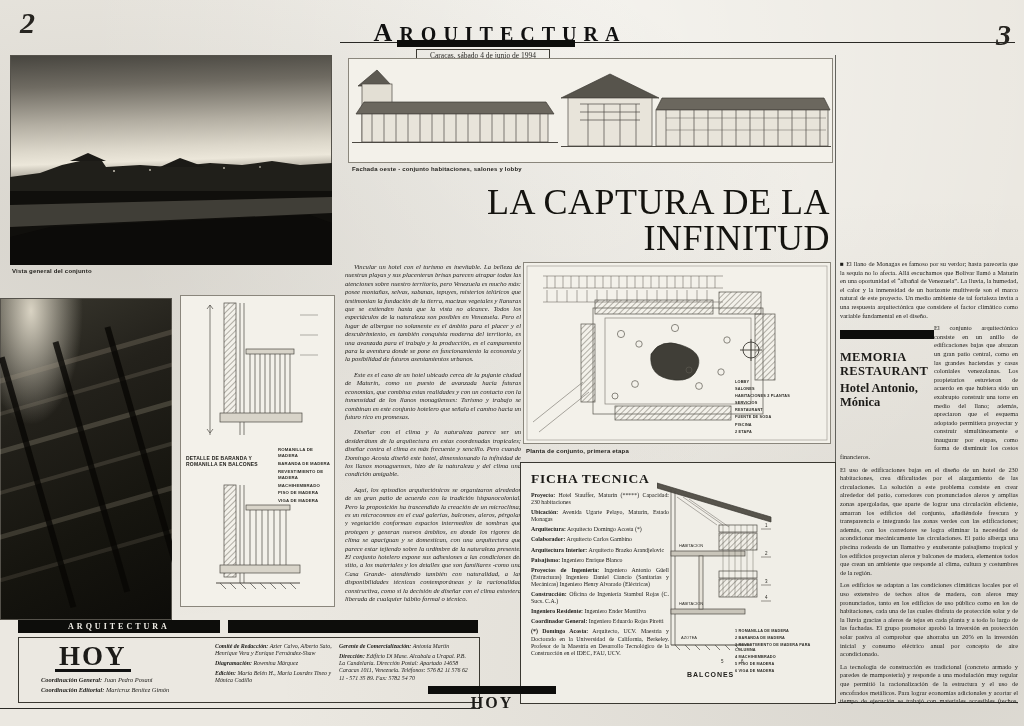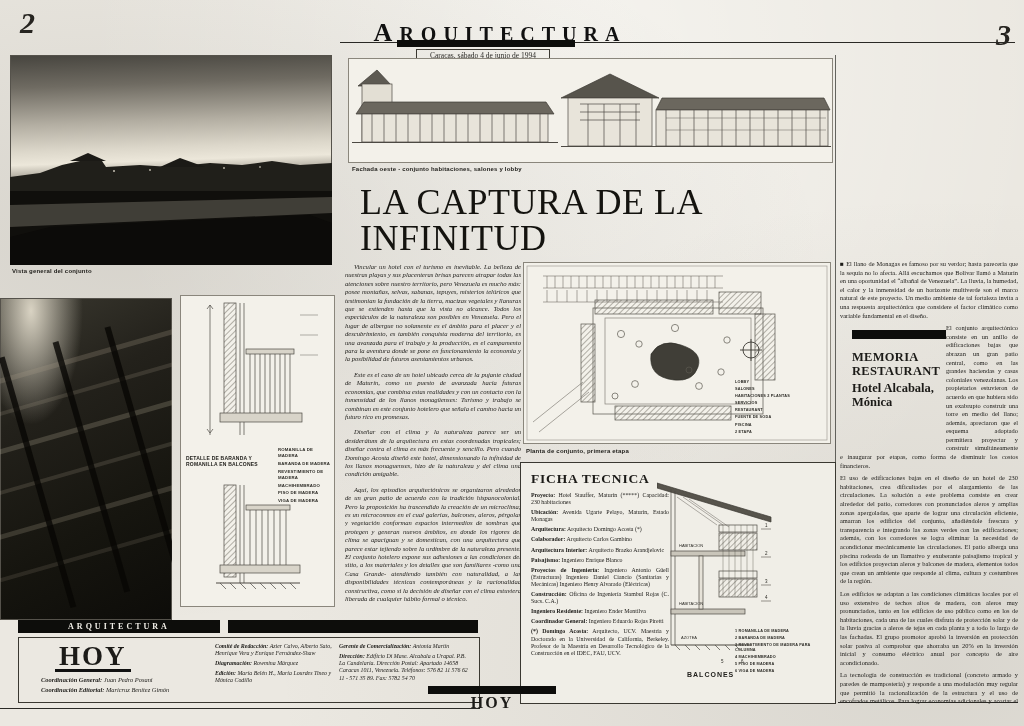--- a/index.html
+++ b/index.html
@@ -24,21 +24,21 @@
   .photo{box-shadow:0 0 0 1px #55524b inset;}
   .panel{background:#f3f1ea;box-shadow:0 0 0 1px #8a867c inset;}
   .techbox{border:1px solid #3a3831;background:#f0eee7;}
   .ficha{font:5.9px/7.1px "Liberation Serif",serif;text-align:justify;overflow:hidden;}
   .ficha p{margin:0 0 3px;}
   .ficha-title{font:600 13.5px/15px "Liberation Serif",serif;letter-spacing:.8px;margin:0 0 6px;}
   .tiny{font:700 4.3px/6.2px "Liberation Sans",sans-serif;letter-spacing:.2px;color:#2d2c27;}
   .tiny div{margin:0 0 1.5px;}
   .mcol{font:6.4px/8.6px "Liberation Serif",serif;text-align:justify;overflow:hidden;}
   .mcol p{margin:0 0 4px;}
-  .mhead{float:left;width:88px;height:114px;margin:6px 6px 2px 12px;}
+  .mhead{float:left;width:88px;height:114px;margin:6px 6px 2px 0;}
   .mbar{width:94px;height:9px;background:#0d0d0b;margin:0 0 12px;}
   .mh{font:600 12.5px/13.5px "Liberation Serif",serif;letter-spacing:.3px;}
   .mhb{font:700 12.5px/14px "Liberation Serif",serif;}
   .blackbar{background:#0d0d0b;}
   .bar-label{font:700 8px/13px "Liberation Serif",serif;color:#f2efe8;text-align:center;letter-spacing:3px;}
   .fbox{border:1px solid #3a3831;}
   .hoy{font:700 27px/26px "Liberation Serif",serif;letter-spacing:2px;border-bottom:3px solid #111;padding:0 4px;}
   .cred{font:italic 5.9px/7.3px "Liberation Serif",serif;text-align:left;}
   .cred p{margin:0 0 2.5px;}
   .cred b{font-style:italic;}
@@ -93,21 +93,21 @@
         <polygon points="308,52 482,52 476,40 314,40" fill="#6b675e" stroke="#3c3a34"></polygon>
         <rect x="308" y="52" width="172" height="36" fill="#e8e4da"></rect>
         <path d="M318,52V88 M332,52V88 M346,52V88 M360,52V88 M374,52V88 M388,52V88 M402,52V88 M416,52V88 M430,52V88 M444,52V88 M458,52V88 M472,52V88"></path>
         <line x1="213" y1="88.5" x2="483" y2="88.5" stroke-width="1.2"></line>
         <path d="M318,60h160 M318,72h160" opacity=".6"></path>
       </g>
     </svg>
   </div>
   <div class="abs cap" style="left:352px;top:166px;">Fachada oeste - conjunto habitaciones, salones y lobby</div>
 
-  <h1 class="abs headline" style="left:360px;top:184px;width:486px;">LA CAPTURA DE LA INFINITUD</h1>
+  <h1 class="abs headline" style="left:344px;top:184px;width:486px;text-align:right;">LA CAPTURA DE LA INFINITUD</h1>
 
   <div class="abs intro" style="left:345px;top:263px;width:176px;height:347px;">
       <p>Vincular un hotel con el turismo es inevitable. La belleza de nuestras playas y sus placenteras brisas parecen atrapar todas las atenciones sobre nuestro territorio, pero Venezuela es mucho más: posee montañas, selvas, sabanas, tepuyes, misterios telúricos que testimonian la fundación de la tierra, macizas vegetales y llanuras que se extienden hasta que la vista no alcance. Todos los espectáculos de la naturaleza son posibles en Venezuela. Pero el lugar de albergue no solamente es el ámbito para el placer y el descubrimiento, es también conquista moderna del territorio, es una avanzada para el trabajo y la producción, es el campamento para la aventura donde se pone en funcionamiento la economía y la posibilidad de futuros asentamientos urbanos.</p>
       <p>Este es el caso de un hotel ubicado cerca de la pujante ciudad de Maturín, como un puesto de avanzada hacia futuras economías, que combina estas realidades y con un contacto con la inmensidad de los llanos monagüenses: Turismo y trabajo se combinan en este conjunto hotelero que señala el camino hacia un futuro rico en promesas.</p>
       <p>Diseñar con el clima y la naturaleza parece ser un desiderátum de la arquitectura en estas coordenadas tropicales; diseñar contra el clima es más frecuente y sencillo. Pero cuando Domingo Acosta diseñó este hotel, dimensionando la infinidad de los llanos monaguenses, hizo de la naturaleza y del clima una condición amigable.</p>
       <p>Aquí, los episodios arquitectónicos se organizaron alrededor de un gran patio de acuerdo con la tradición hispanocolonial. Pero la proposición ha trascendido la creación de un microclima; es un microcosmos en el cual galerías, balcones, aleros, pérgolas y vegetación conforman espacios intermedios de sombras que protegen y generan nuevos ámbitos, en donde los rigores del clima se apaciguan y se domestican, con una arquitectura que parece estar tejiendo sobre la urdimbre de la naturaleza presente. El conjunto hotelero expone sus adhesiones a las condiciones del sitio, a los materiales y los detalles que son familiares -como una Casa Grande- atendiendo también con naturalidad, a las disponibilidades técnicas contemporáneas y la racionalidad constructiva, como si la decisión de diseñar con el clima estuviera liberada de cualquier hábito formal o técnico.</p>
     </div>
 
   <div class="abs photo" style="left:0px;top:298px;width:172px;height:322px;background:radial-gradient(ellipse at 18% 4%, #d9d3c3 0%, rgba(60,57,48,0) 26%),linear-gradient(152deg,#3b3930 0%,#23211b 32%,#16150f 68%,#0d0c09 100%);">
     <svg width="172" height="322" viewBox="0 0 172 322">
@@ -264,21 +264,21 @@
       </div>
     <div class="abs cap" style="left:166px;top:208px;font-size:7px;letter-spacing:1px;">BALCONES</div>
   </div>
 
   <div class="abs mcol" style="left:840px;top:260px;width:178px;height:444px;">
     <p>■ El llano de Monagas es famoso por su verdor; hasta parecería que la sequía no lo afecta. Allá escuchamos que Bolívar llamó a Maturín en una oportunidad el “albañal de Venezuela”. La lluvia, la humedad, el calor y la inmensidad de un horizonte multiverde son el marco natural de este proyecto. Un medio ambiente de tal fortaleza invita a una respuesta arquitectónica que considere el factor climático como variable fundamental en el diseño.</p>
     <div class="mhead">
       <div class="mbar"></div>
       <div class="mh">MEMORIA</div>
       <div class="mh">RESTAURANT</div>
-      <div class="mhb" style="margin-top:3px;">Hotel Alcabala,</div>
+      <div class="mhb" style="margin-top:3px;">Hotel Antonio,</div>
       <div class="mhb">Mónica</div>
     </div>
     <p>El conjunto arquitectónico consiste en un anillo de edificaciones bajas que abrazan un gran patio central, como en las grandes haciendas y casas coloniales venezolanas. Los propietarios estuvieron de acuerdo en que hubiera sido un exabrupto construir una torre en medio del llano; además, apreciaron que el esquema adoptado permitiera proyectar y construir simultáneamente e inaugurar por etapas, como forma de disminuir los costos financieros.</p>
     <p>El uso de edificaciones bajas en el diseño de un hotel de 230 habitaciones, crea dificultades por el alargamiento de las circulaciones. La solución a este problema consiste en crear alrededor del patio, corredores con pronunciados aleros y amplias zonas apergoladas, que aparte de lograr una circulación eficiente, amarran los edificios del conjunto, añadiéndole frescura y transparencia e integrando las zonas verdes con las edificaciones; además, con los corredores se logra eliminar la necesidad de acondicionar mecánicamente las circulaciones. El patio alberga una piscina rodeada de un llamativo y exuberante paisajismo tropical y los edificios proyectan aleros y balcones de madera, elementos todos que crean un ambiente que responde al clima, cultura y costumbres de la región.</p>
     <p>Los edificios se adaptan a las condiciones climáticas locales por el uso extensivo de techos altos de madera, con aleros muy pronunciados, tanto en los edificios de uso público como en los de habitaciones, cada una de las cuales disfruta de protección solar y de la lluvia gracias a aleros de tejas en cada planta y a todo lo largo de las fachadas. El grupo promotor aprobó la inversión en protección solar pasiva al comprobar que ahorraba un 20% en la inversión inicial y consumo eléctrico anual por concepto de aire acondicionado.</p>
     <p>La tecnología de construcción es tradicional (concreto armado y paredes de mampostería) y responde a una modulación muy regular que permitió la racionalización de la estructura y el uso de encofrados metálicos. Para lograr economías adicionales y acortar el tiempo de ejecución se trabajó con materiales accesibles (techos, balcones y celosías de madera, tejas y pisos de arcilla, paredes texturizadas, y ventanas de aluminio y vidrio), lo cual ha representado un aliciente para intentar lograr una arquitectura que con relativa sencillez resuelva los problemas climáticos, económicos funcionales y de confort típicos de una edificación hotelera.</p>
   </div>
 
   <div class="abs blackbar bar-label" style="left:18px;top:620px;width:202px;height:13px;">ARQUITECTURA</div>
   <div class="abs blackbar" style="left:228px;top:620px;width:250px;height:13px;"></div>

